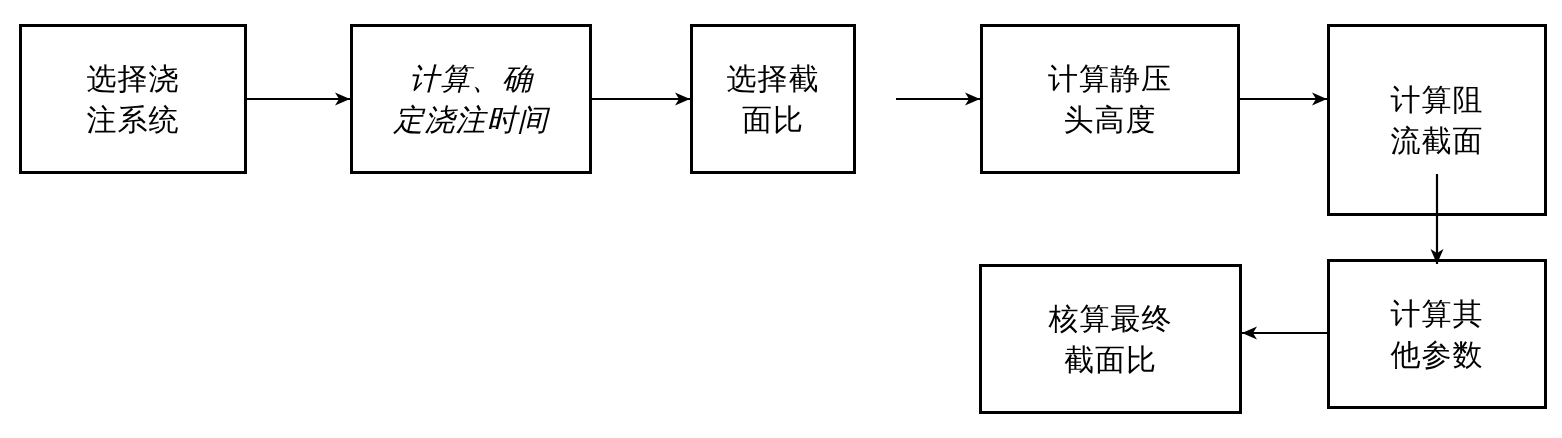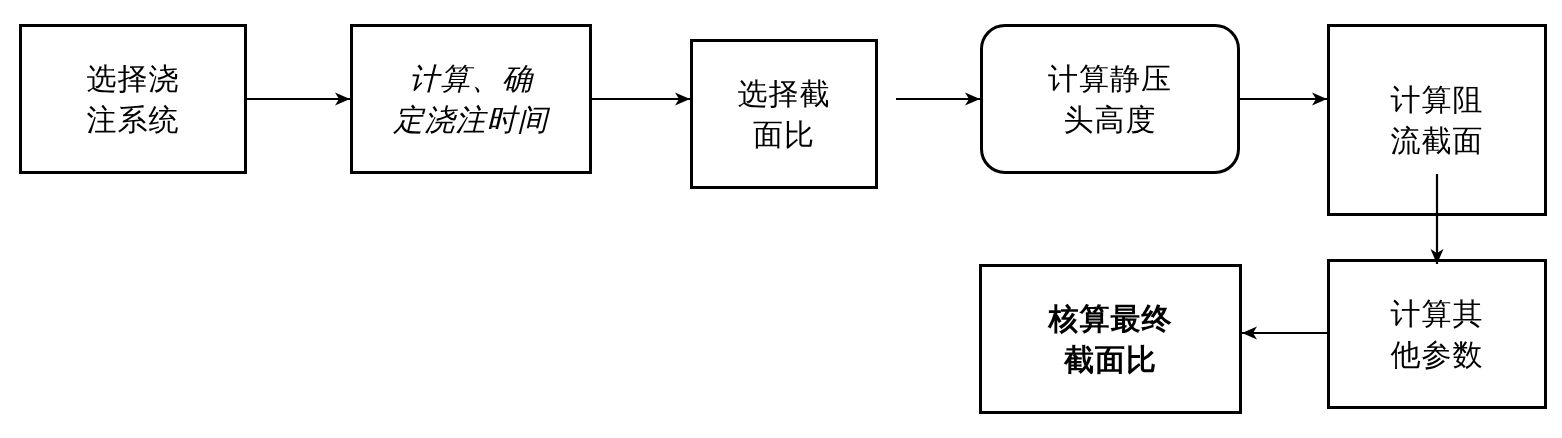--- a/index.html
+++ b/index.html
@@ -66,38 +66,38 @@
   <div class="watermark"></div>
   <div id="nodes-layer">
       <div class="node" style="left: 19px; top: 24px; width: 228px; height: 150px; border-color: rgb(0, 0, 0); background: rgb(255, 255, 255);">
         <div class="node-label" style="color: rgb(0, 0, 0);">选择浇
 注系统</div>
       </div>
       <div class="node" style="left: 350px; top: 24px; width: 242px; height: 150px; border-color: rgb(0, 0, 0); background: rgb(255, 255, 255);">
         <div class="node-label" style="color: rgb(0, 0, 0); font-style: italic;">计算、确
 定浇注时间</div>
       </div>
-      <div class="node" style="left: 690px; top: 24px; width: 188px; height: 150px; border-color: rgb(0, 0, 0); background: rgb(255, 255, 255); margin-top: 15px;">
+      <div class="node" style="left: 690px; top: 24px; width: 166px; height: 150px; border-color: rgb(0, 0, 0); background: rgb(255, 255, 255);">
         <div class="node-label" style="color: rgb(0, 0, 0);">选择截
 面比</div>
       </div>
-      <div class="node" style="left: 980px; top: 24px; width: 260px; height: 150px; border-color: rgb(0, 0, 0); background: rgb(255, 255, 255); border-radius: 25px;">
+      <div class="node" style="left: 980px; top: 24px; width: 260px; height: 150px; border-color: rgb(0, 0, 0); background: rgb(255, 255, 255);">
         <div class="node-label" style="color: rgb(0, 0, 0);">计算静压
 头高度</div>
       </div>
       <div class="node" style="left: 1327px; top: 24px; width: 220px; height: 192px; border-color: rgb(0, 0, 0); background: rgb(255, 255, 255);">
         <div class="node-label" style="color: rgb(0, 0, 0);">计算阻
 流截面</div>
       </div>
       <div class="node" style="left: 1327px; top: 259px; width: 220px; height: 150px; border-color: rgb(0, 0, 0); background: rgb(255, 255, 255);">
         <div class="node-label" style="color: rgb(0, 0, 0);">计算其
 他参数</div>
       </div>
       <div class="node" style="left: 979px; top: 264px; width: 263px; height: 150px; border-color: rgb(0, 0, 0); background: rgb(255, 255, 255);">
-        <div class="node-label" style="color: rgb(0, 0, 0); font-weight: bold;">核算最终
+        <div class="node-label" style="color: rgb(0, 0, 0);">核算最终
 截面比</div>
       </div>
     </div>
   <div id="edges-layer">
       <div class="edge" style="left: 247px; top: 99px; width: 103px; height: 1px;">
         <svg width="117" height="15" style="position: absolute; left: 0px; top: 0px;">
           <line x1="0" y1="0" x2="103" y2="0" stroke="#000000" stroke-width="2.2"></line>
           <polygon points="103,0 88,-6.5 92,0 88,6.5" fill="#000000"></polygon>
         </svg>
       </div>

